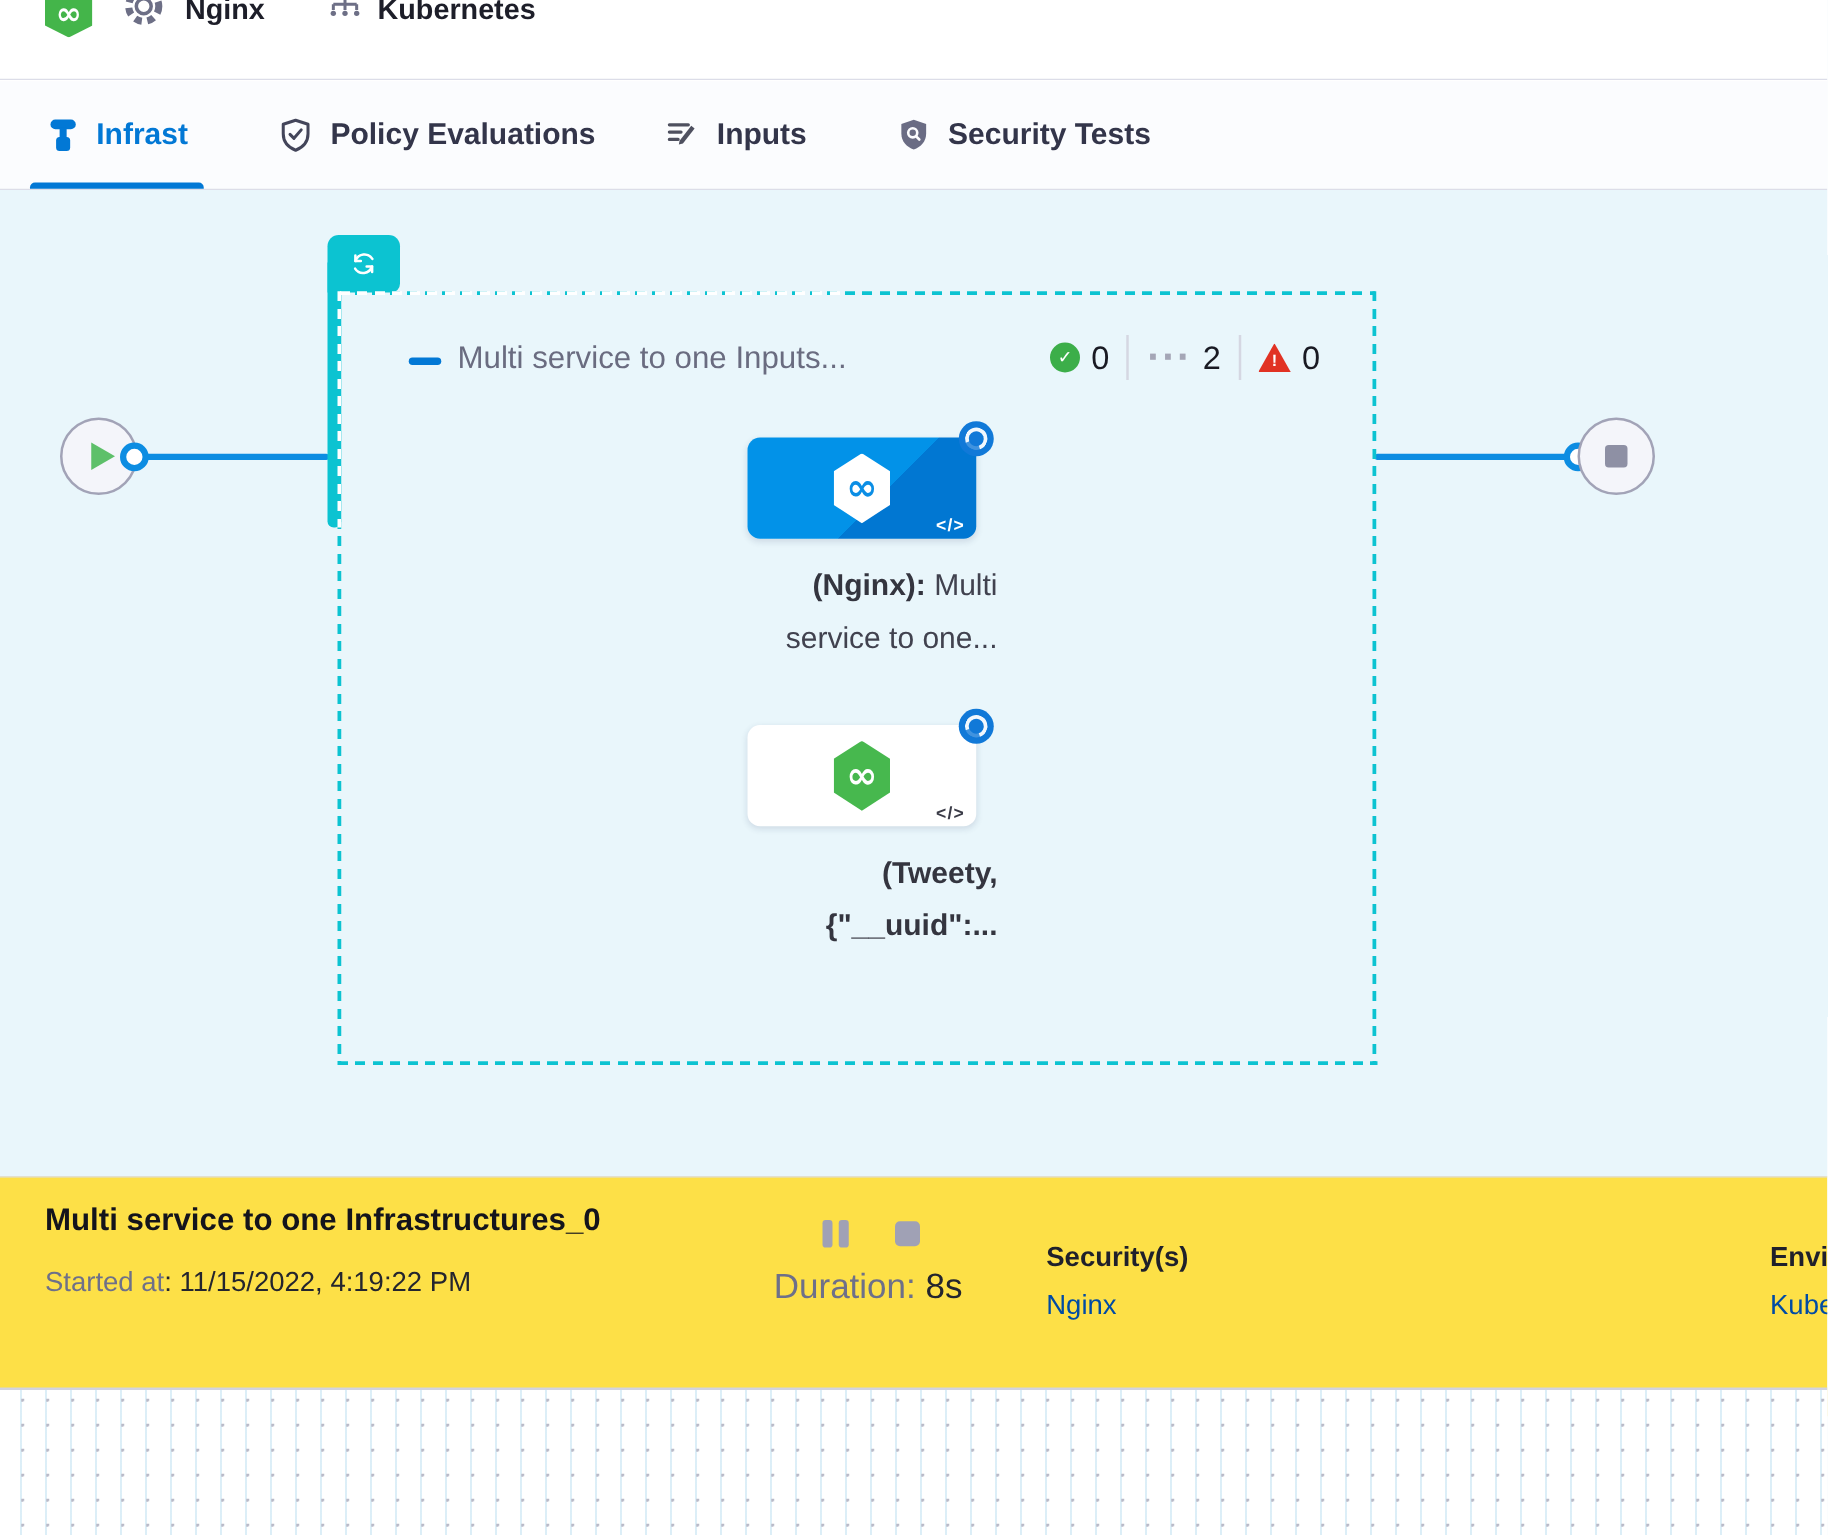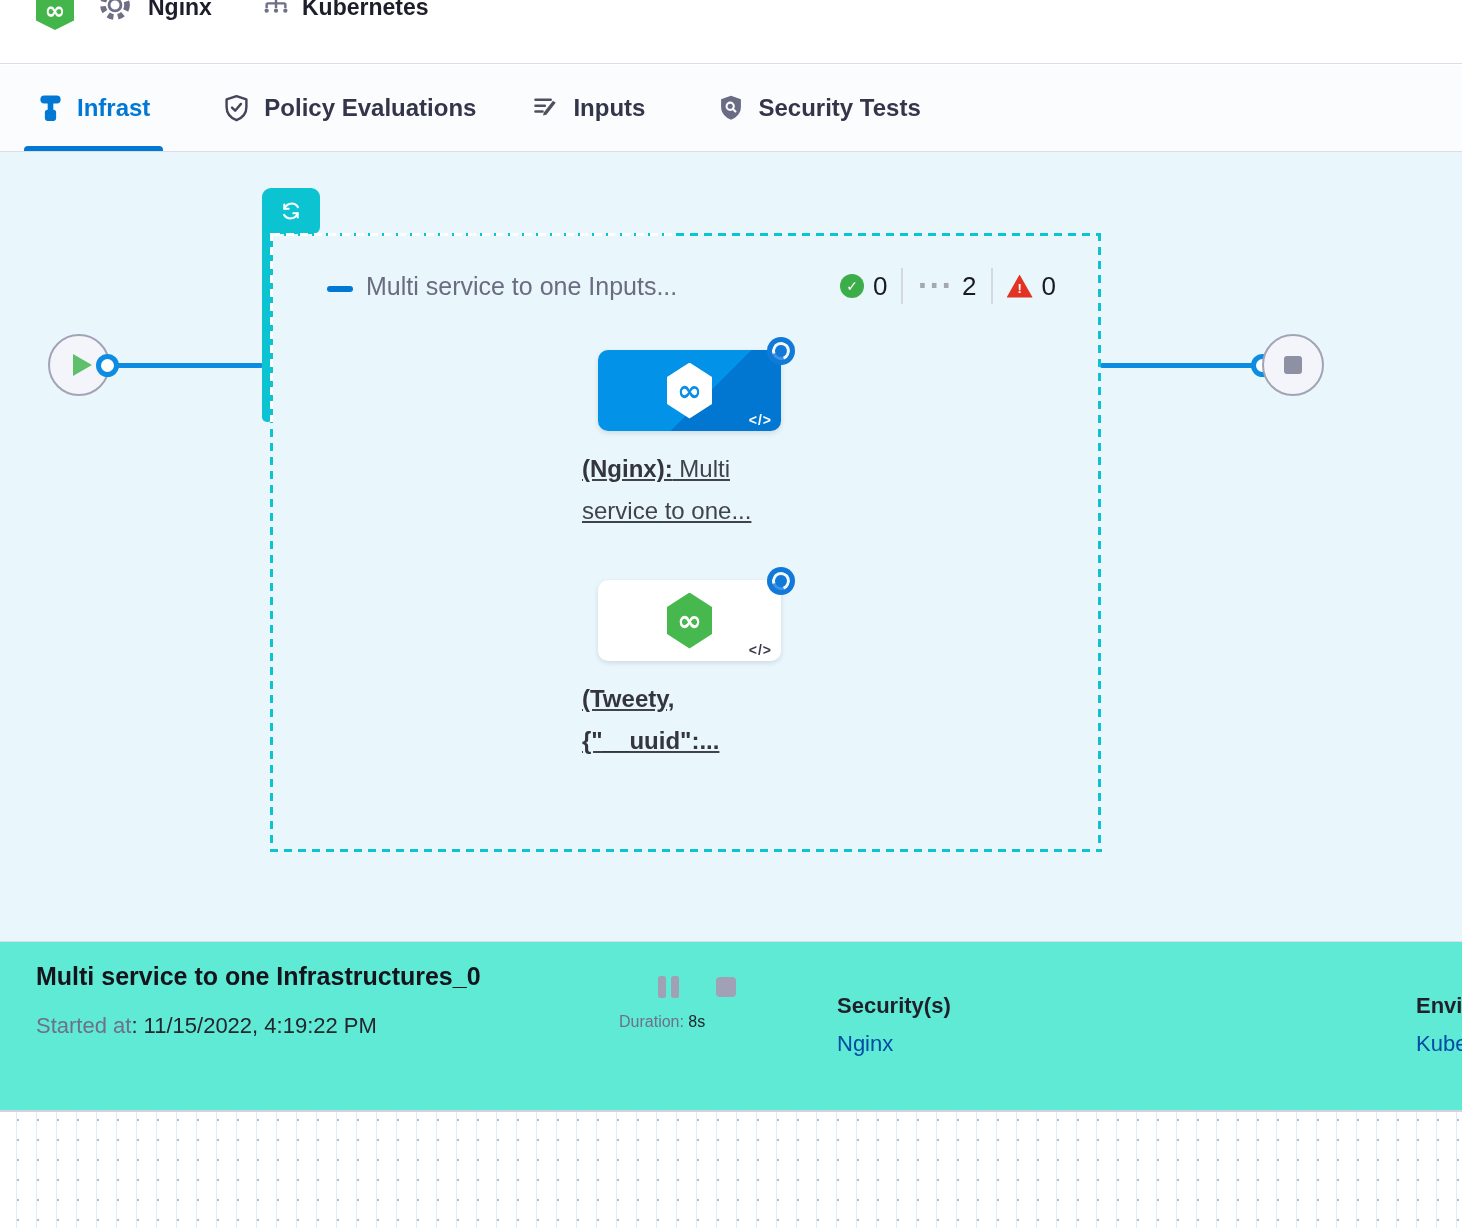--- a/index.html
+++ b/index.html
@@ -67,33 +67,33 @@
   .hexagon{width:50px;height:56px;display:flex;align-items:center;justify-content:center;
     clip-path:polygon(50% 0%,95% 26%,95% 74%,50% 100%,5% 74%,5% 26%);font-weight:bold;font-size:30px;}
   .hexagon.white{background:#ffffff;color:#0b8ee5;}
   .hexagon.green{background:#47b84e;color:#ffffff;}
   .code-glyph{position:absolute;right:9px;bottom:3px;font-size:14px;font-weight:bold;letter-spacing:1px;}
   .node-card.blue .code-glyph{color:#ffffff;}
   .node-card.white .code-glyph{color:#3a3b47;}
   .spin-badge{position:absolute;right:-14px;top:-13px;width:28px;height:28px;border-radius:50%;background:#1179d8;}
   .spin-badge::after{content:"";position:absolute;inset:5px;border-radius:50%;
     border:3px solid rgba(255,255,255,.95);border-bottom-color:rgba(255,255,255,.2);transform:rotate(25deg);}
-  .node-label{position:absolute;width:216px;text-align:left;font-size:24px;color:#41424f;line-height:42px;text-decoration:underline;}
+  .node-label{position:absolute;width:216px;text-align:right;font-size:24px;color:#41424f;line-height:42px;}
   .node-label b{color:#34353f;}
 
   
-  .footer{position:absolute;left:0;top:941px;width:1462px;height:192px;background:#5eead4;border-top:1px solid #dcdde8;}
+  .footer{position:absolute;left:0;top:941px;width:1462px;height:192px;background:#fde047;border-top:1px solid #dcdde8;}
   .exec-title{position:absolute;left:36px;top:20px;font-size:25px;font-weight:700;color:#14141c;}
   .started{position:absolute;left:36px;top:71px;font-size:22px;}
   .lbl-gray{color:#6e7089;}
   .lbl-dark{color:#24252e;}
   .icon-btn{position:absolute;cursor:pointer;display:flex;gap:5px;}
   .pbar{width:8px;height:22px;background:#a0a1b5;border-radius:2.5px;}
   .ssq{width:20px;height:20px;background:#a0a1b5;border-radius:4px;}
-  .duration{position:absolute;left:619px;top:71px;font-size:16px;}
+  .duration{position:absolute;left:619px;top:71px;font-size:28px;}
   .meta-col{position:absolute;top:51px;}
   .meta-label{font-size:22px;font-weight:600;color:#1f202b;}
   .meta-value{font-size:22px;color:#004ba4;margin-top:12px;cursor:pointer;}
   .footer-divider{position:absolute;left:0;top:1110px;width:1462px;height:2px;background:#d2d3df;}
   .gridbg{position:absolute;left:0;top:1112px;width:1462px;height:116px;background-color:#ffffff;
     background-image:
       radial-gradient(circle at 1px 1px,#b9bac8 1.2px,transparent 1.5px),
       linear-gradient(90deg,rgba(140,200,230,.3) 1.5px,transparent 1.5px);
     background-size:20px 20px,20px 20px;background-position:17px 7px,16px 0;}
 

